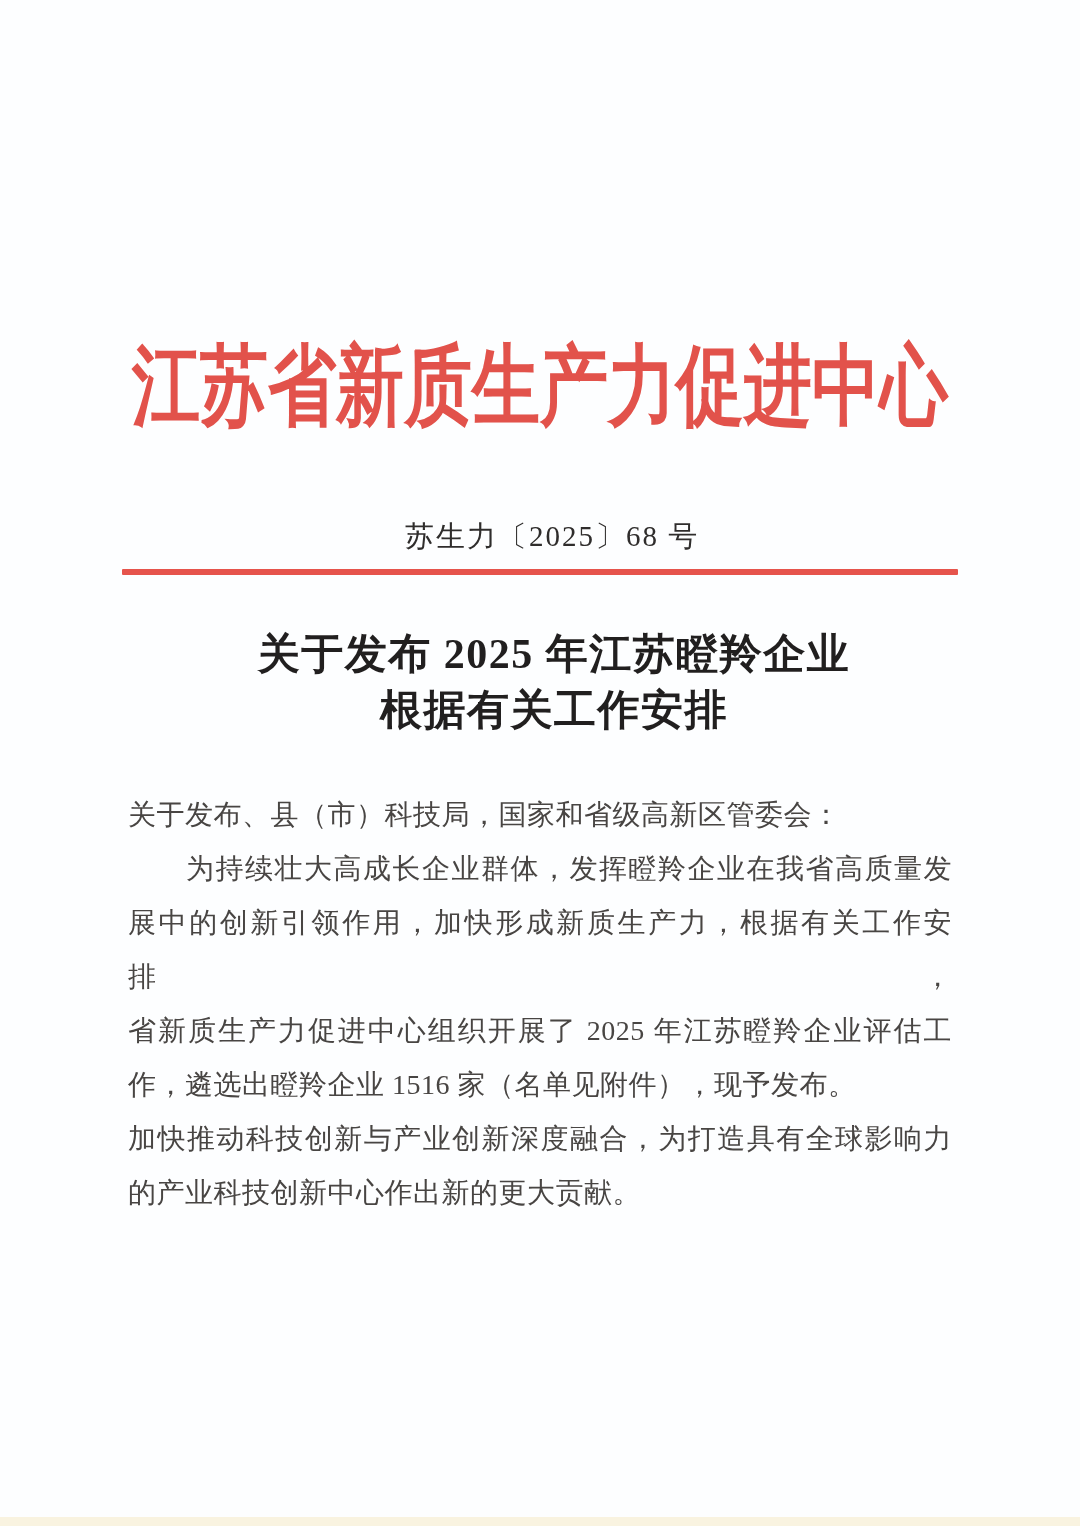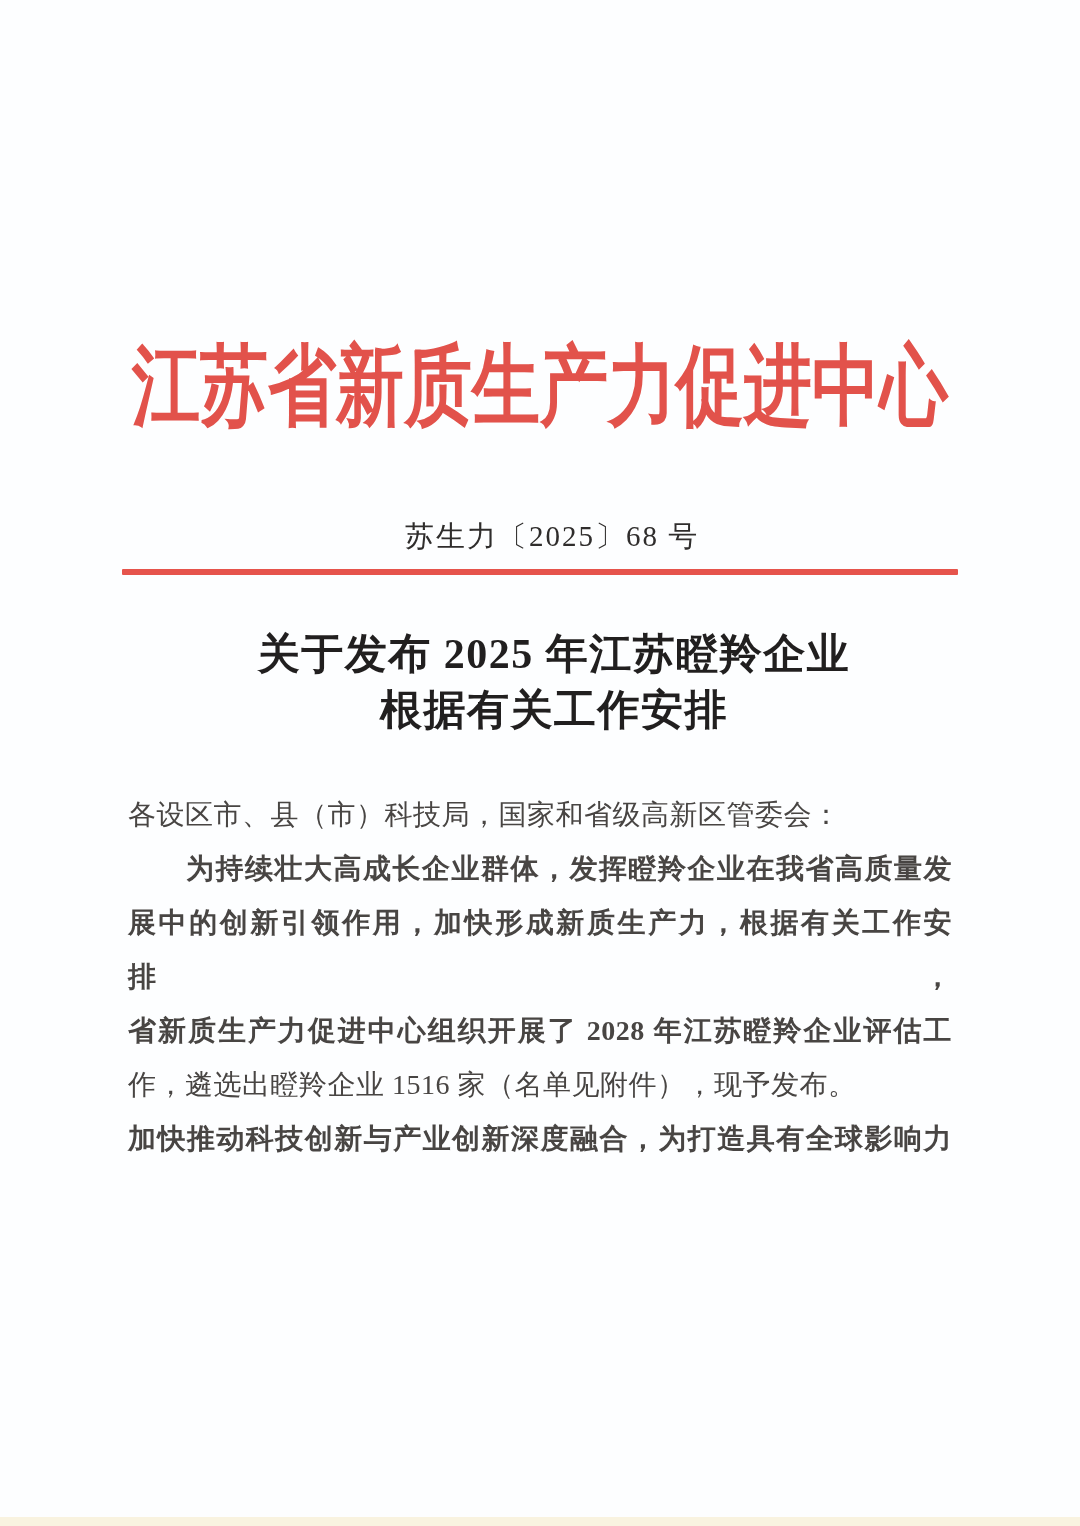--- a/index.html
+++ b/index.html
@@ -79,21 +79,20 @@
     font-size: 28px;
     line-height: 54px;
     letter-spacing: 0.5px;
     color: var(--body_ink, #484543);
   }
   .bline { min-height: 54px; }
   .bline.j {
     text-align: justify;
     text-align-last: justify;
     text-justify: inter-character;
-    font-weight: bold;
   }
   .bline.ind { text-indent: 58px; }
   
   .scan-edge {
     position: absolute;
     left: 0;
     right: 0;
     bottom: 0;
     height: 9px;
     background: #f8f1db;
@@ -110,23 +109,24 @@
   <div class="doc-number">苏生力〔2025〕68 号</div>
 
   <div class="red-rule"></div>
 
   <h2 class="notice-title">
     <span class="tline">关于发布 2025 年江苏瞪羚企业</span>
     <span class="tline">根据有关工作安排</span>
   </h2>
 
   <div class="body-text">
-    <div class="bline">各设区市、县（市）科技局，国家和省级高新区管委会：</div>
+    <div class="bline">关于发布、县（市）科技局，国家和省级高新区管委会：</div>
     <div class="bline j ind">为持续壮大高成长企业群体，发挥瞪羚企业在我省高质量发</div>
     <div class="bline j">展中的创新引领作用，加快形成新质生产力，根据有关工作安排，</div>
-    <div class="bline j">省新质生产力促进中心组织开展了 2028 年江苏瞪羚企业评估工</div>
+    <div class="bline j">省新质生产力促进中心组织开展了 2025 年江苏瞪羚企业评估工</div>
     <div class="bline">作，遴选出瞪羚企业 1516 家（名单见附件），现予发布。</div>
     <div class="bline j">加快推动科技创新与产业创新深度融合，为打造具有全球影响力</div>
+    <div class="bline">的产业科技创新中心作出新的更大贡献。</div>
   </div>
 
   <div class="scan-edge"></div>
 
 </div>
 
 </body></html>

